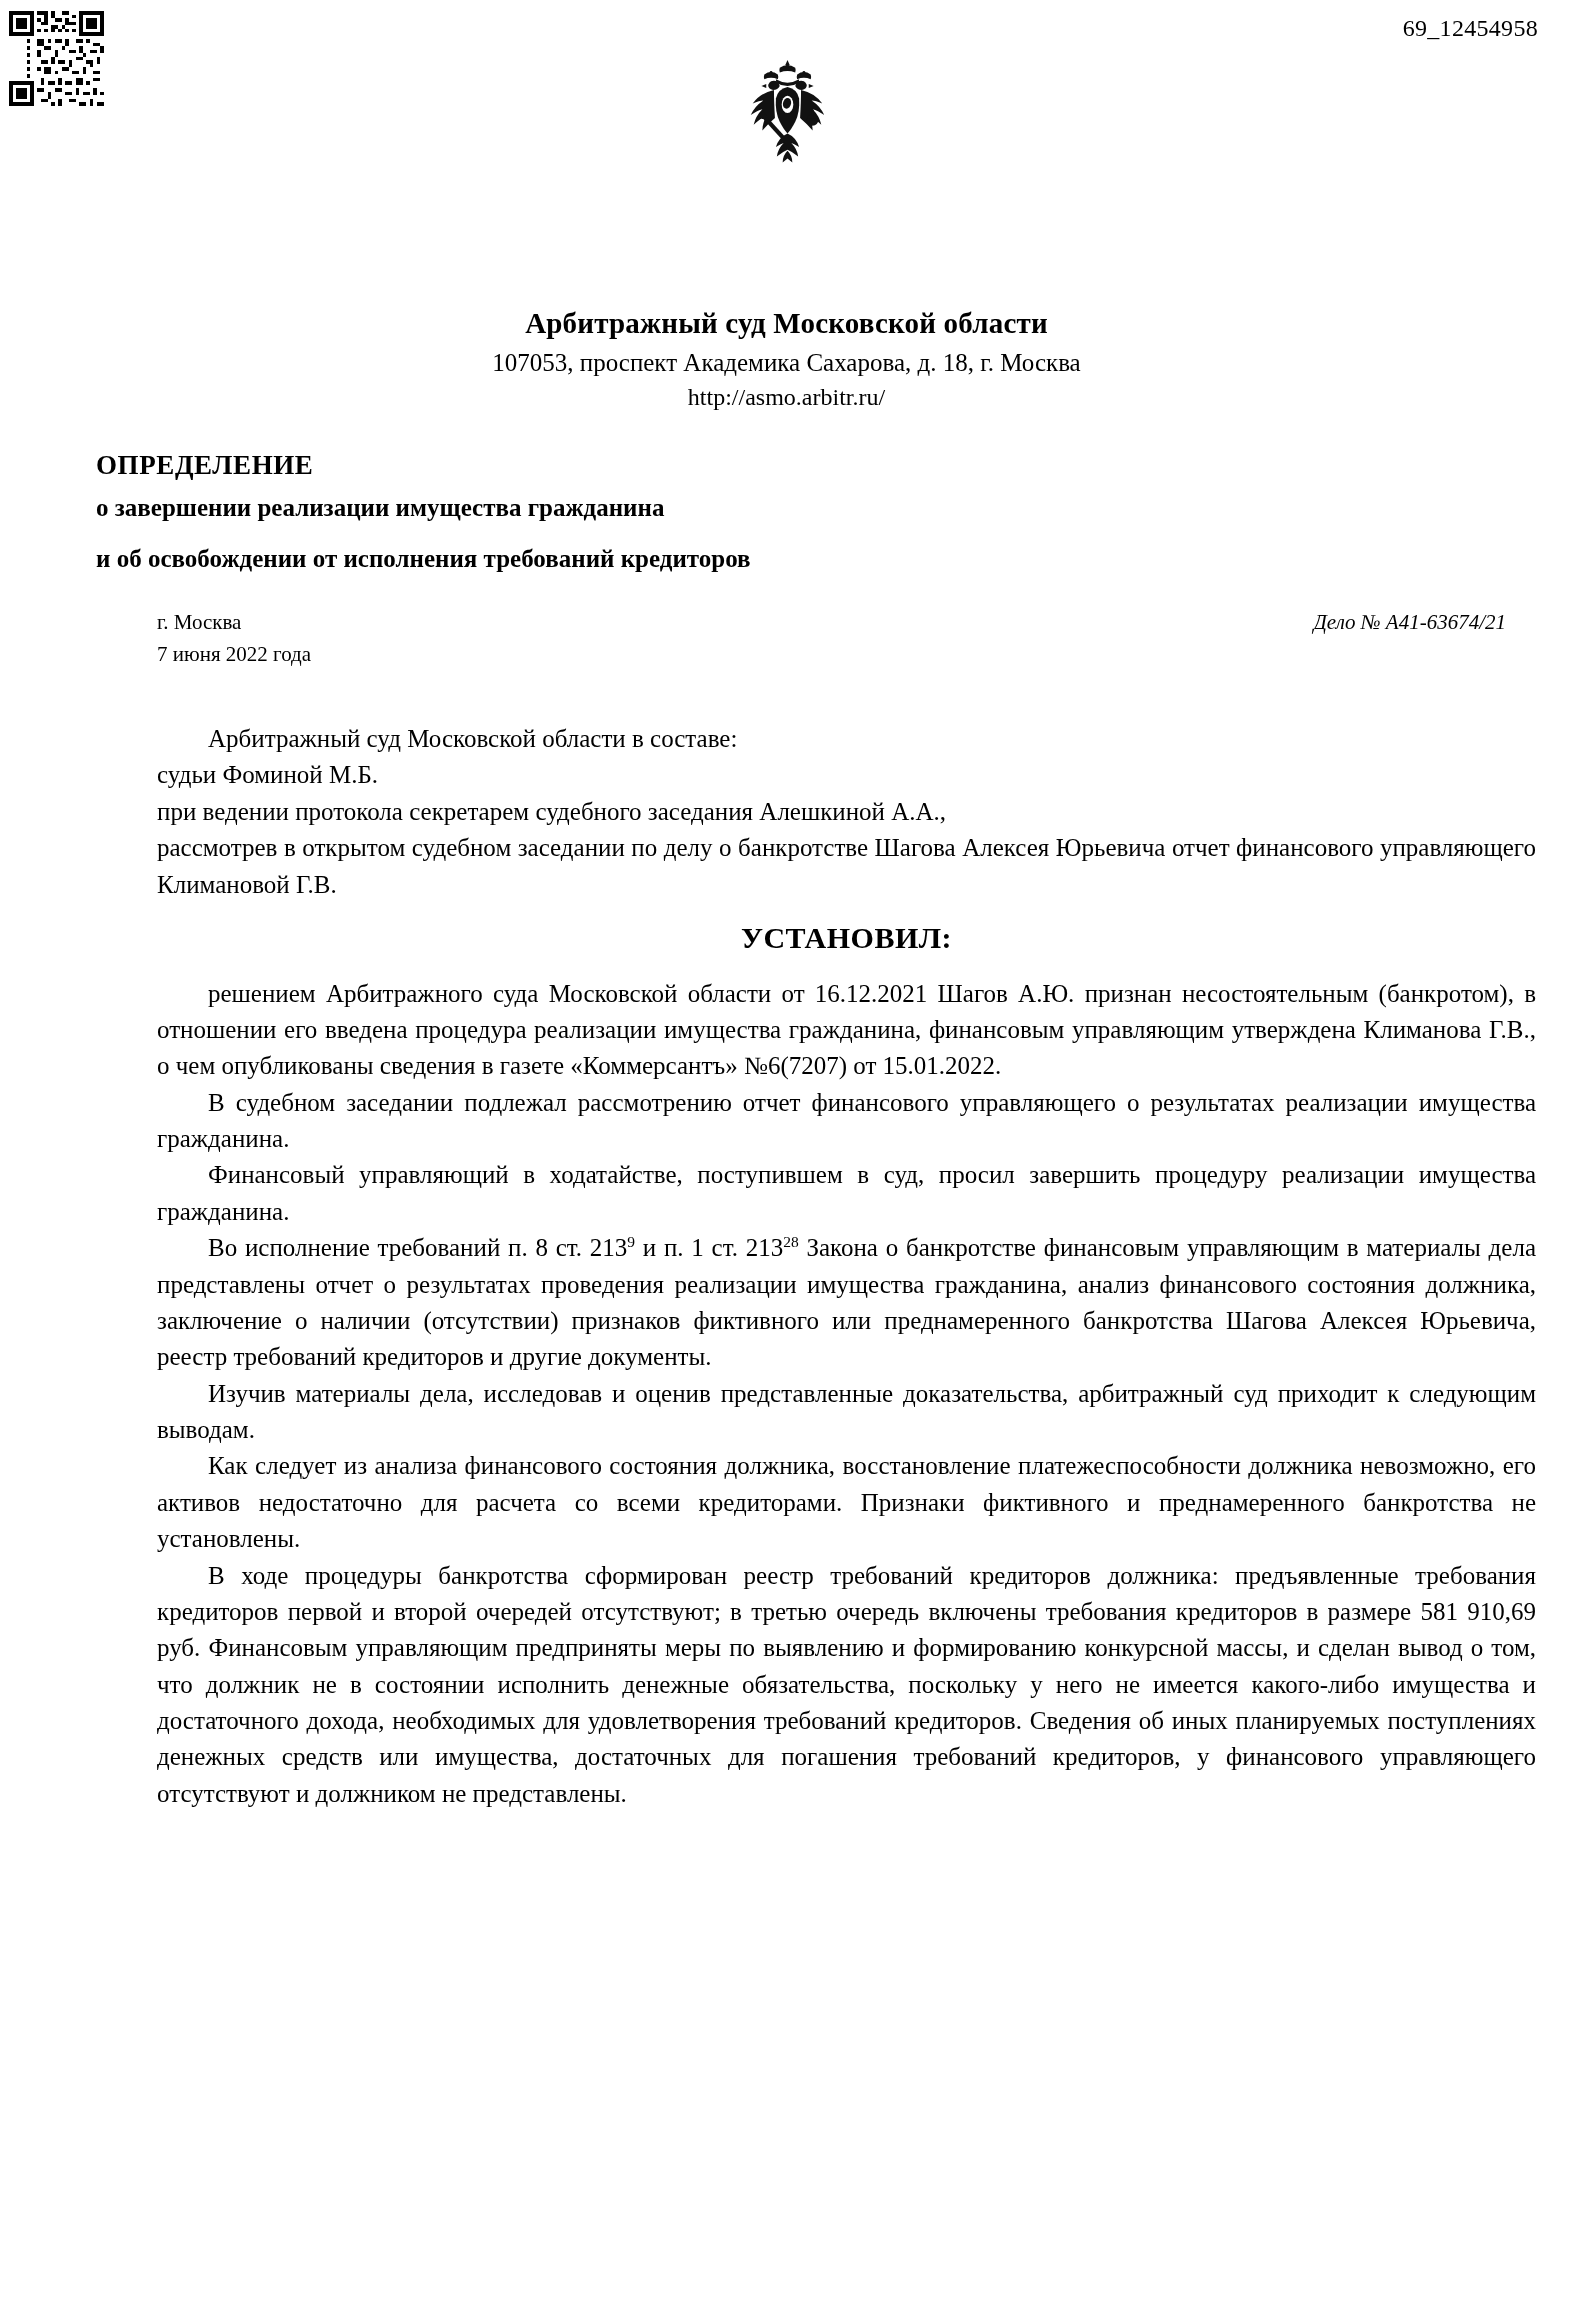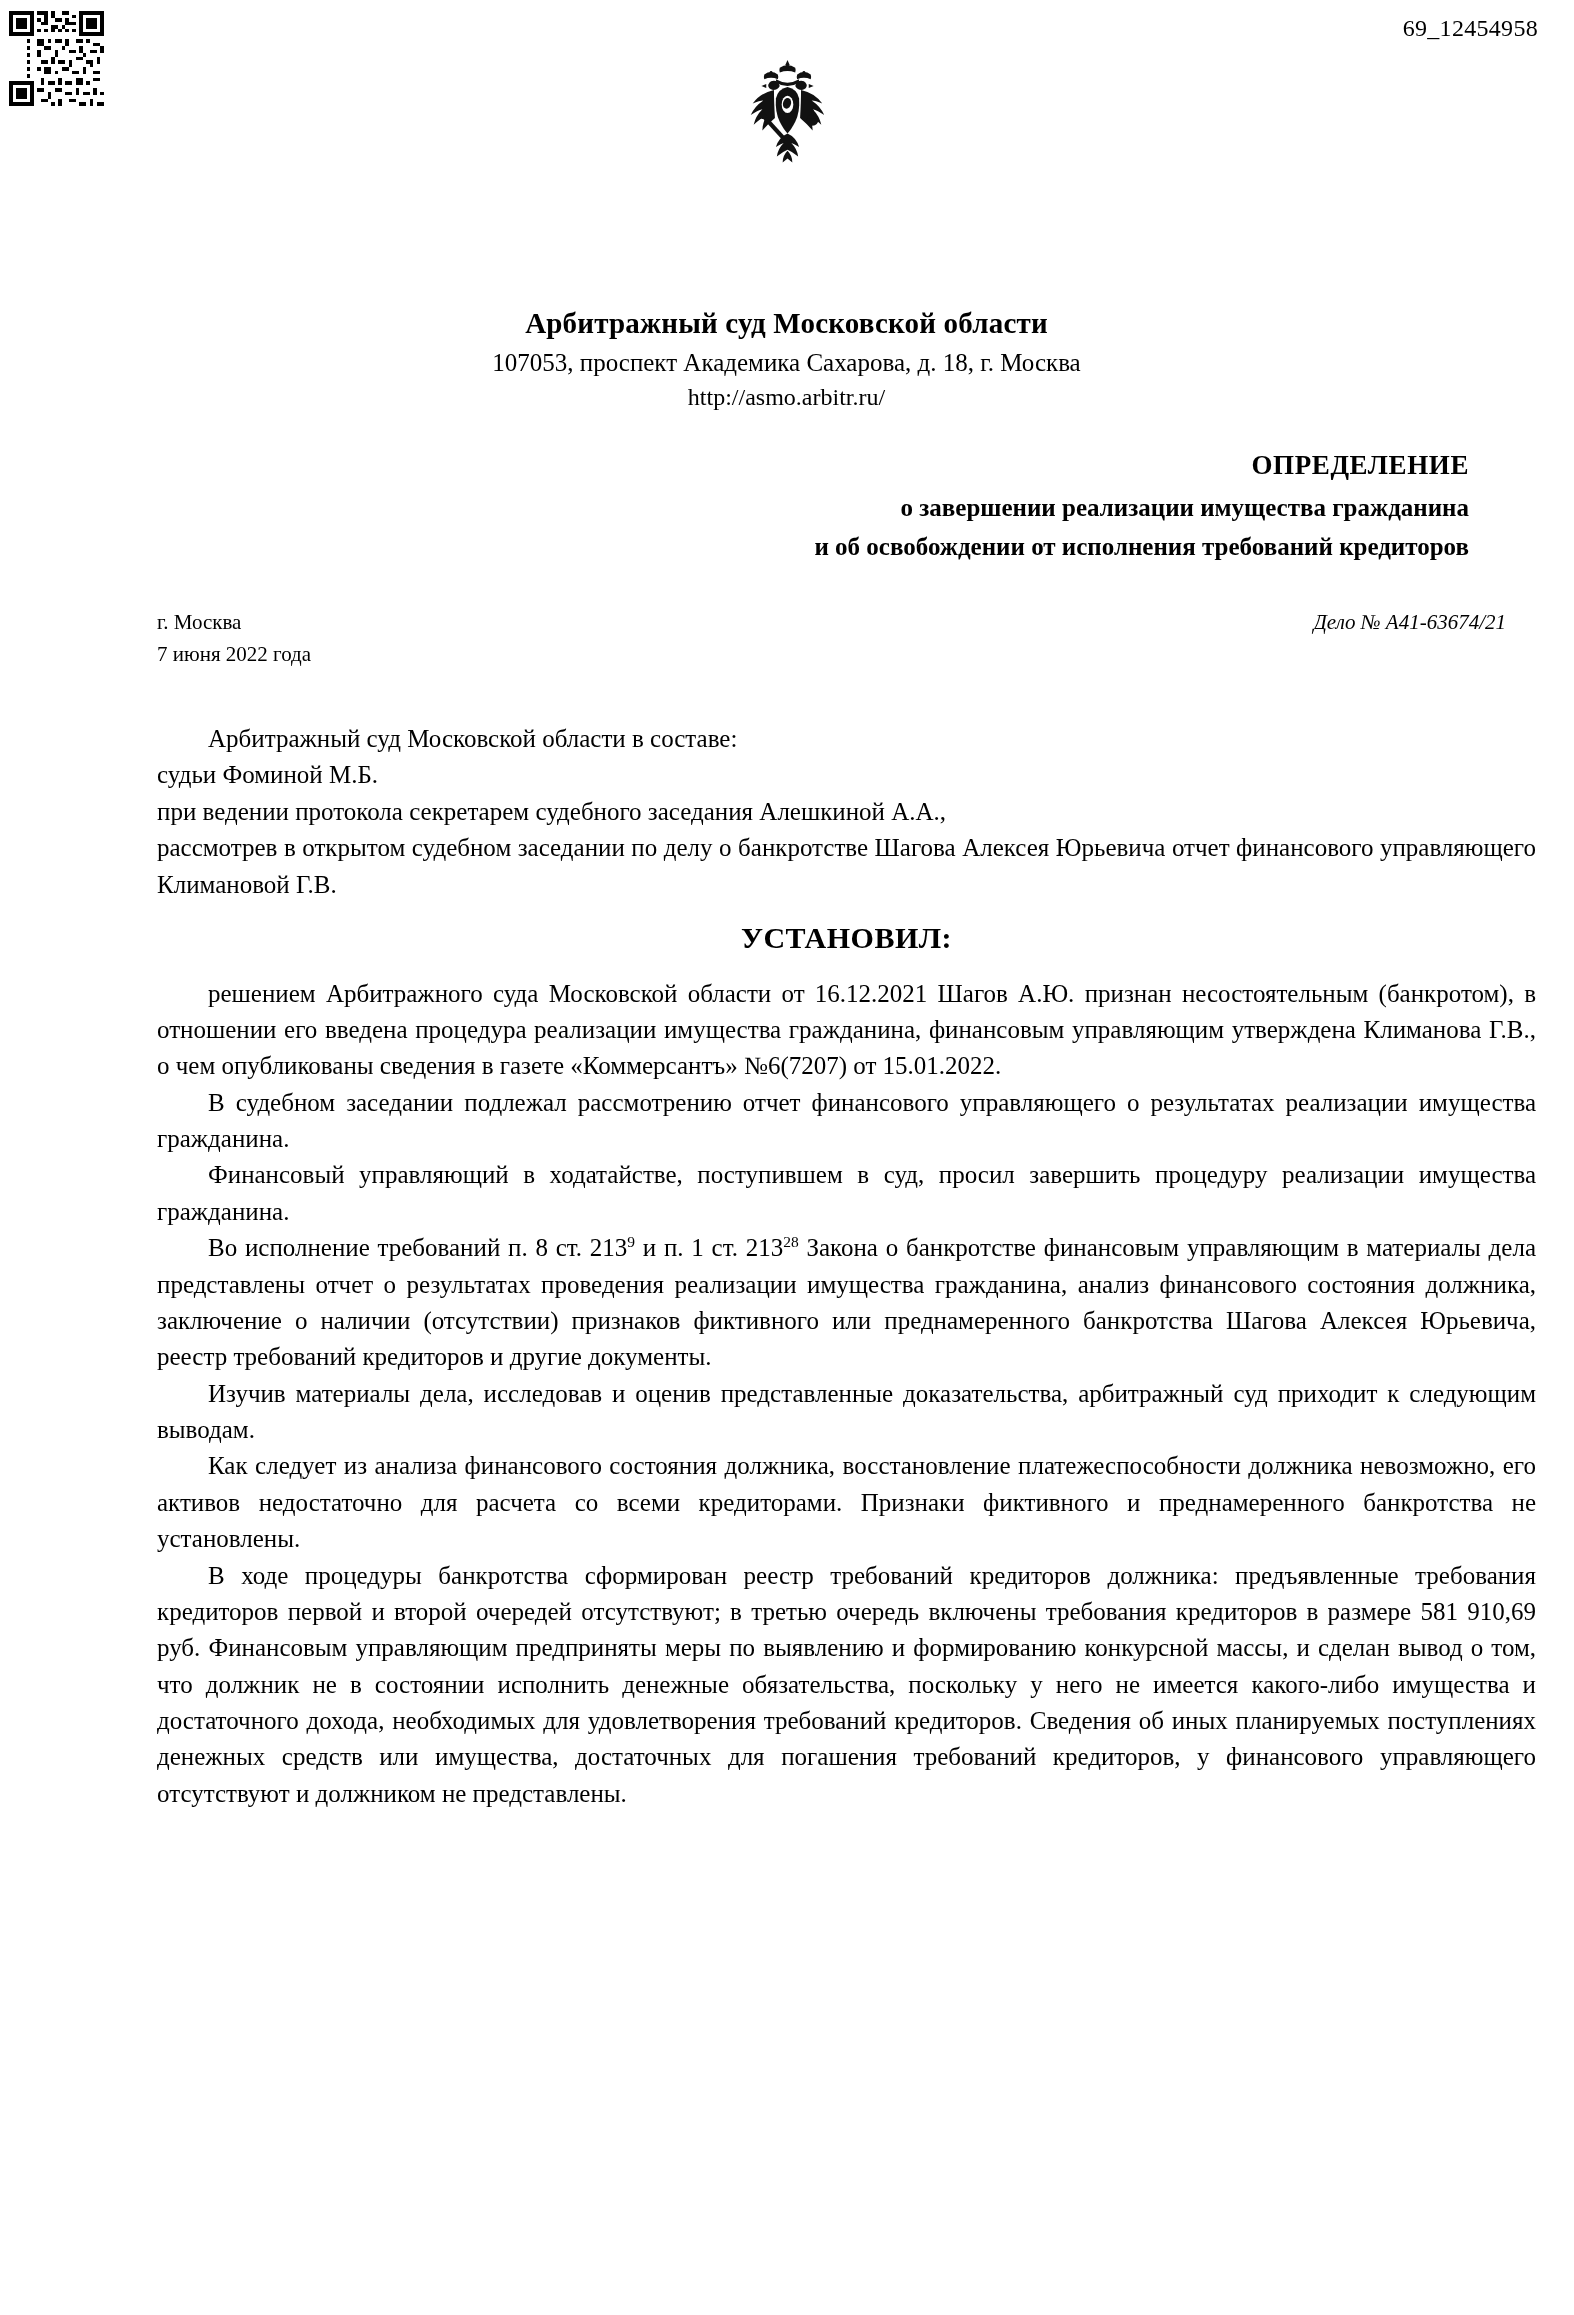--- a/index.html
+++ b/index.html
@@ -86,37 +86,37 @@
   }
   .court-url {
     font-size: 24px;
     margin-top: 1.9px;
   }
 
   
   .act-block {
     position: absolute;
     top: 448px;
-    left: 120px;
+    left: 96px;
     width: 1349px;
-    text-align: right;
+    text-align: left;
     font-weight: bold;
     line-height: 1.33;
   }
   .act-kind {
     font-size: 27px;
     letter-spacing: 0.6px;
   }
   .act-sub {
     font-size: 25px;
     margin-top: 6.6px;
   }
   .act-sub2 {
     font-size: 25px;
-    margin-top: 6px;
+    margin-top: 18px;
   }
 
   
   .meta {
     position: absolute;
     top: 607px;
     left: 157px;
     width: 1349px;
     font-size: 21px;
     line-height: 1.52;

